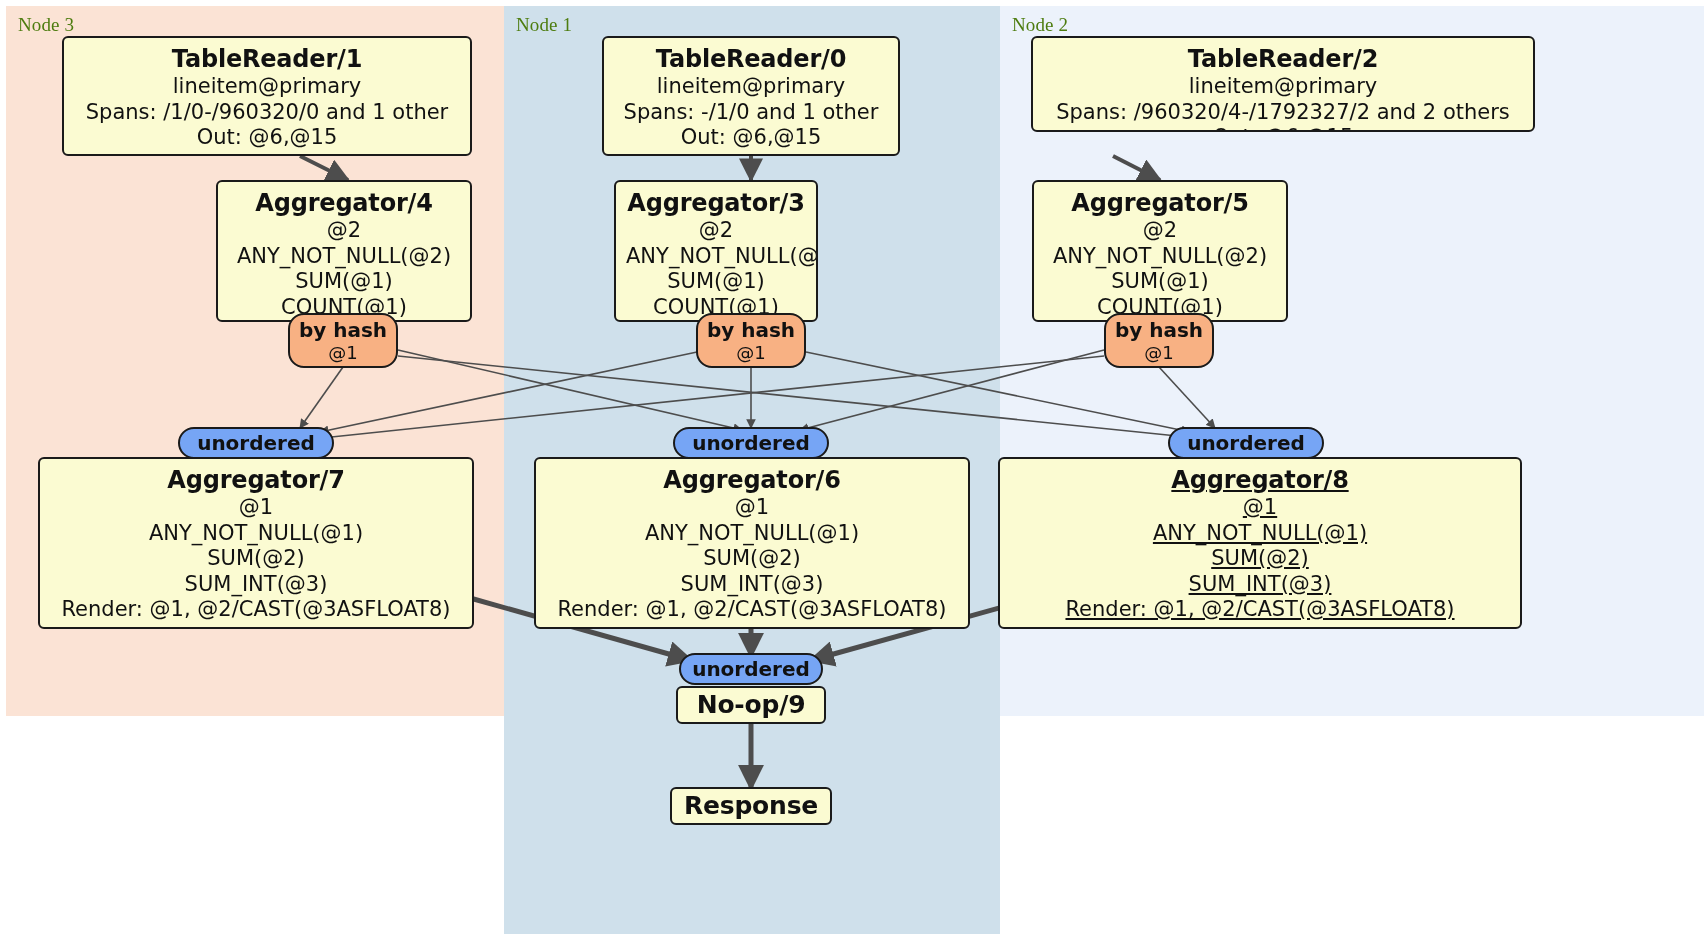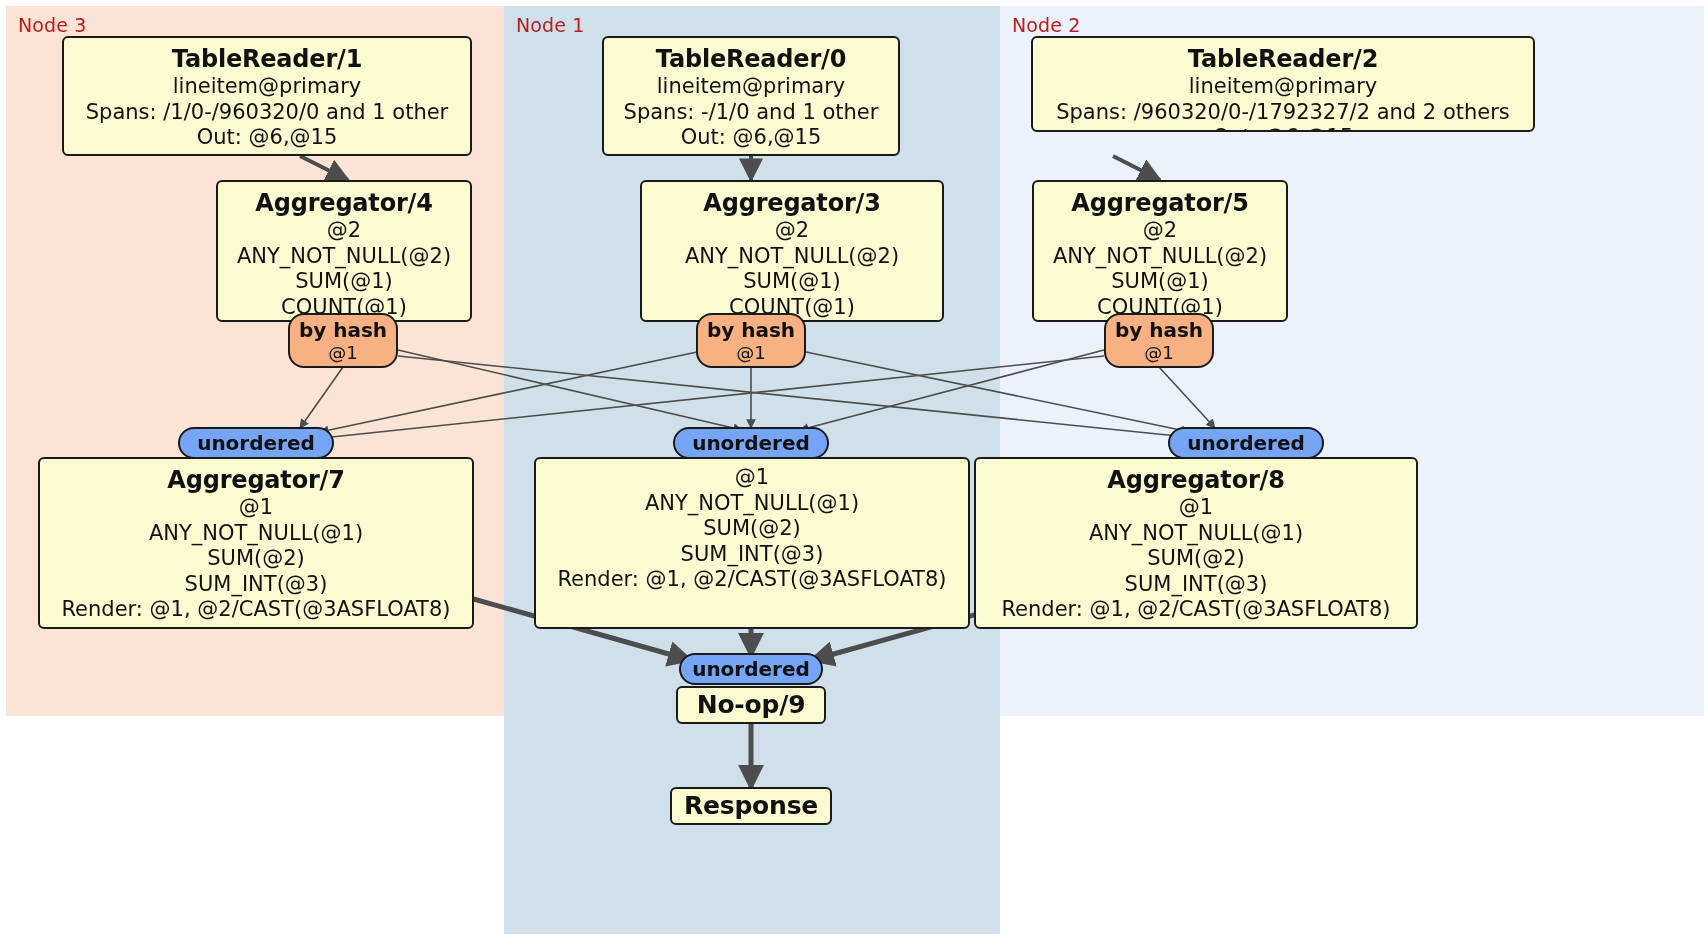--- a/index.html
+++ b/index.html
@@ -21,23 +21,24 @@
   
   .node-panel {
     position: absolute;
     box-sizing: border-box;
   }
   .node-panel .node-label {
     position: absolute;
     top: 8px;
     left: 12px;
     font-size: 19px;
-    color: #b91c1c;
+    color: #4d7c0f;
     letter-spacing: 0.1px;
     white-space: nowrap;
+    font-family: Liberation Serif, serif;
   }
 
   #panel-node3 {
     left: 6px;  top: 6px;  width: 498px;  height: 710px;
     background: #fbe3d5;
   }
   #panel-node1 {
     left: 504px; top: 6px; width: 496px; height: 928px;
     background: #cfe0eb;
   }
@@ -187,33 +188,33 @@
   <div class="proc-box" style="left:602px; top:36px; width:298px; height:120px;">
     <div class="proc-title">TableReader/0</div>
     <div class="proc-line">lineitem@primary</div>
     <div class="proc-line">Spans: -/1/0 and 1 other</div>
     <div class="proc-line">Out: @6,@15</div>
   </div>
 
   <div class="proc-box" style="left:1031px; top:36px; width:504px; height:96px;">
     <div class="proc-title">TableReader/2</div>
     <div class="proc-line">lineitem@primary</div>
-    <div class="proc-line">Spans: /960320/0-/1792327/2 and 2 others</div>
+    <div class="proc-line">Spans: /960320/4-/1792327/2 and 2 others</div>
     <div class="proc-line">Out: @6,@15</div>
   </div>
 
   <div class="proc-box" style="left:216px; top:180px; width:256px; height:142px;">
     <div class="proc-title">Aggregator/4</div>
     <div class="proc-line">@2</div>
     <div class="proc-line">ANY_NOT_NULL(@2)</div>
     <div class="proc-line">SUM(@1)</div>
     <div class="proc-line">COUNT(@1)</div>
   </div>
 
-  <div class="proc-box" style="left:640px; top:180px; width:304px; height:142px;">
+  <div class="proc-box" style="left:614px; top:180px; width:204px; height:142px;">
     <div class="proc-title">Aggregator/3</div>
     <div class="proc-line">@2</div>
     <div class="proc-line">ANY_NOT_NULL(@2)</div>
     <div class="proc-line">SUM(@1)</div>
     <div class="proc-line">COUNT(@1)</div>
   </div>
 
   <div class="proc-box" style="left:1032px; top:180px; width:256px; height:142px;">
     <div class="proc-title">Aggregator/5</div>
     <div class="proc-line">@2</div>
@@ -248,28 +249,29 @@
   <div class="proc-box" style="left:38px; top:457px; width:436px; height:172px;">
     <div class="proc-title">Aggregator/7</div>
     <div class="proc-line">@1</div>
     <div class="proc-line">ANY_NOT_NULL(@1)</div>
     <div class="proc-line">SUM(@2)</div>
     <div class="proc-line">SUM_INT(@3)</div>
     <div class="proc-line">Render: @1, @2/CAST(@3ASFLOAT8)</div>
   </div>
 
   <div class="proc-box" style="left:534px; top:457px; width:436px; height:172px;">
+    <div class="proc-title">Aggregator/6</div>
     <div class="proc-line">@1</div>
     <div class="proc-line">ANY_NOT_NULL(@1)</div>
     <div class="proc-line">SUM(@2)</div>
     <div class="proc-line">SUM_INT(@3)</div>
     <div class="proc-line">Render: @1, @2/CAST(@3ASFLOAT8)</div>
   </div>
 
-  <div class="proc-box" style="left:974px; top:457px; width:444px; height:172px;">
+  <div class="proc-box" style="left:998px; top:457px; width:524px; height:172px;text-decoration:underline;">
     <div class="proc-title">Aggregator/8</div>
     <div class="proc-line">@1</div>
     <div class="proc-line">ANY_NOT_NULL(@1)</div>
     <div class="proc-line">SUM(@2)</div>
     <div class="proc-line">SUM_INT(@3)</div>
     <div class="proc-line">Render: @1, @2/CAST(@3ASFLOAT8)</div>
   </div>
 
   <div class="badge badge-unordered" style="left:679px; top:653px; width:144px; height:32px;">
     <div class="badge-title">unordered</div>

